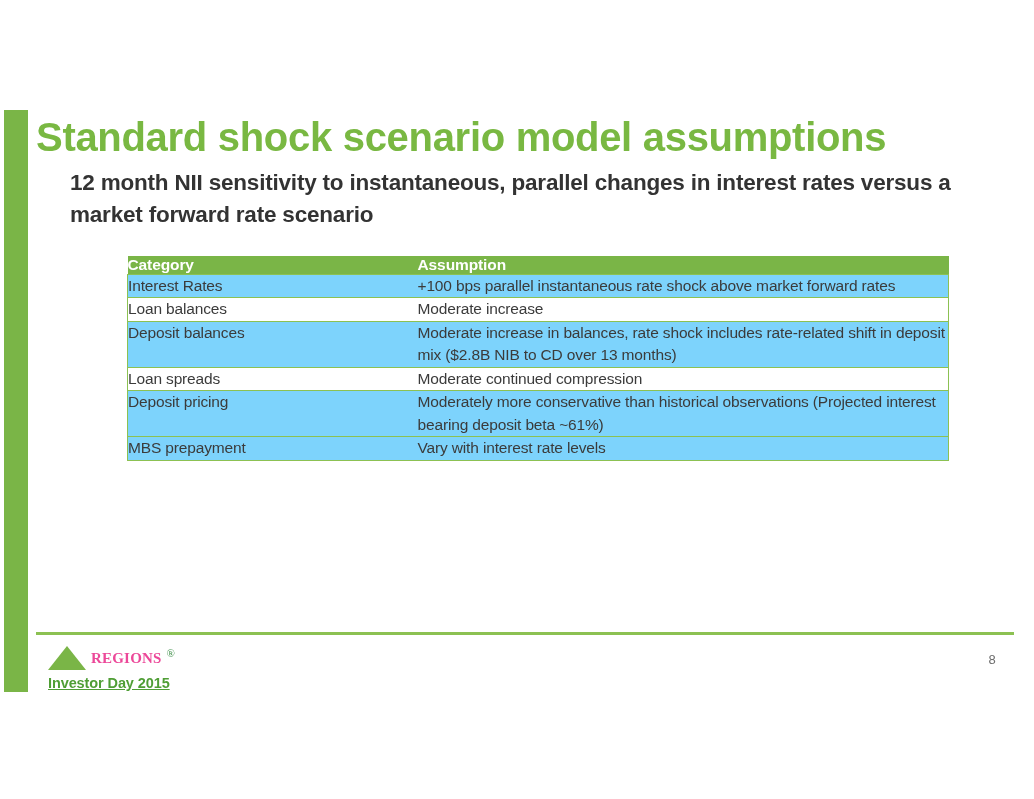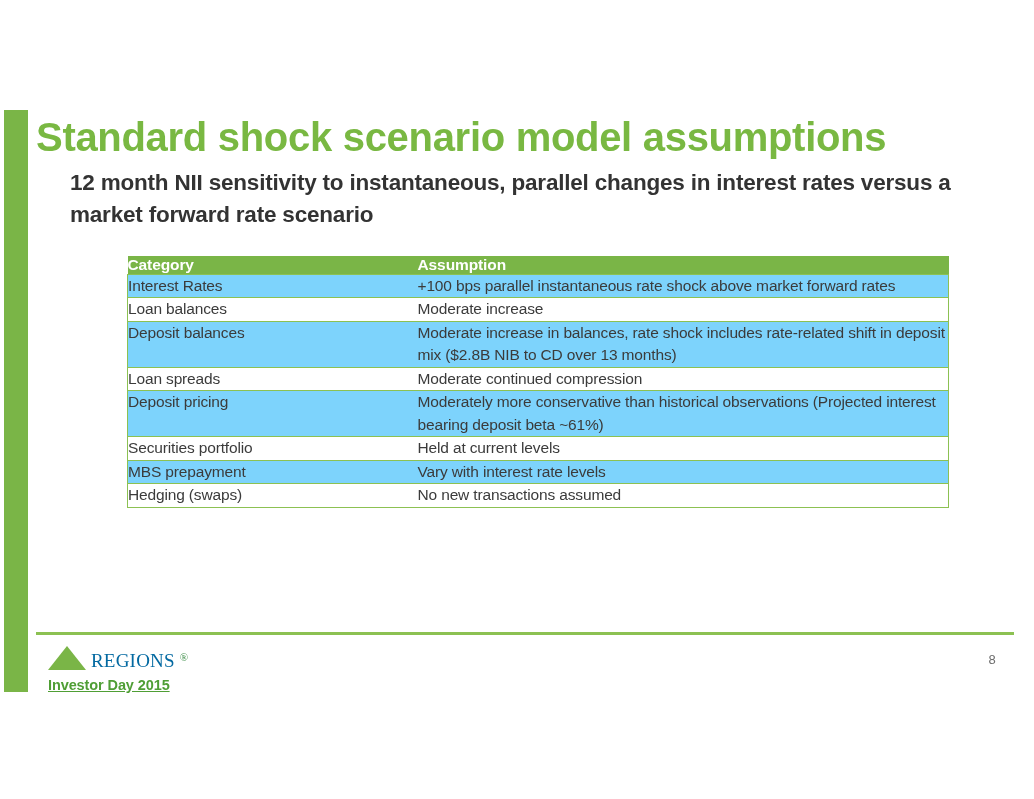--- a/index.html
+++ b/index.html
@@ -123,23 +123,23 @@
     width: 0;
     height: 0;
     border-left: 19px solid transparent;
     border-right: 19px solid transparent;
     border-bottom: 24px solid #7ab547;
     margin-right: 5px;
     margin-top: 1px;
   }
   #logo-wordmark {
     font-family: "Liberation Serif", serif;
-    font-size: 27px;
-    font-weight: normal;
-    color: #0369a1;
+    font-size: 22px;
+    font-weight: bold;
+    color: #ec4899;
     letter-spacing: 0.2px;
     line-height: 1;
     font-variant: small-caps;
     text-transform: lowercase;
   }
   #logo-reg {
     font-family: "Liberation Serif", serif;
     font-size: 11px;
     color: #3f8f4a;
     margin-left: 5px;
@@ -196,31 +196,23 @@
         <td class="cell cell-asm">Moderate increase in balances, rate shock includes rate-related shift in deposit mix ($2.8B NIB to CD over 13 months)</td>
       </tr>
       <tr class="row-plain short">
         <td class="cell cell-cat">Loan spreads</td>
         <td class="cell cell-asm">Moderate continued compression</td>
       </tr>
       <tr class="row-tint tall">
         <td class="cell cell-cat">Deposit pricing</td>
         <td class="cell cell-asm">Moderately more conservative than historical observations (Projected interest bearing deposit beta ~61%)</td>
       </tr>
-      <tr class="row-plain short">
-        <td class="cell cell-cat">Securities portfolio</td>
-        <td class="cell cell-asm">Held at current levels</td>
-      </tr>
       <tr class="row-tint short">
         <td class="cell cell-cat">MBS prepayment</td>
         <td class="cell cell-asm">Vary with interest rate levels</td>
-      </tr>
-      <tr class="row-plain short">
-        <td class="cell cell-cat">Hedging (swaps)</td>
-        <td class="cell cell-asm">No new transactions assumed</td>
       </tr>
     </tbody>
 </table>
 
 <div id="footer-rule"></div>
 
 <div id="logo-block">
   <div id="logo-row">
     <div id="logo-triangle"></div>
     <div>

